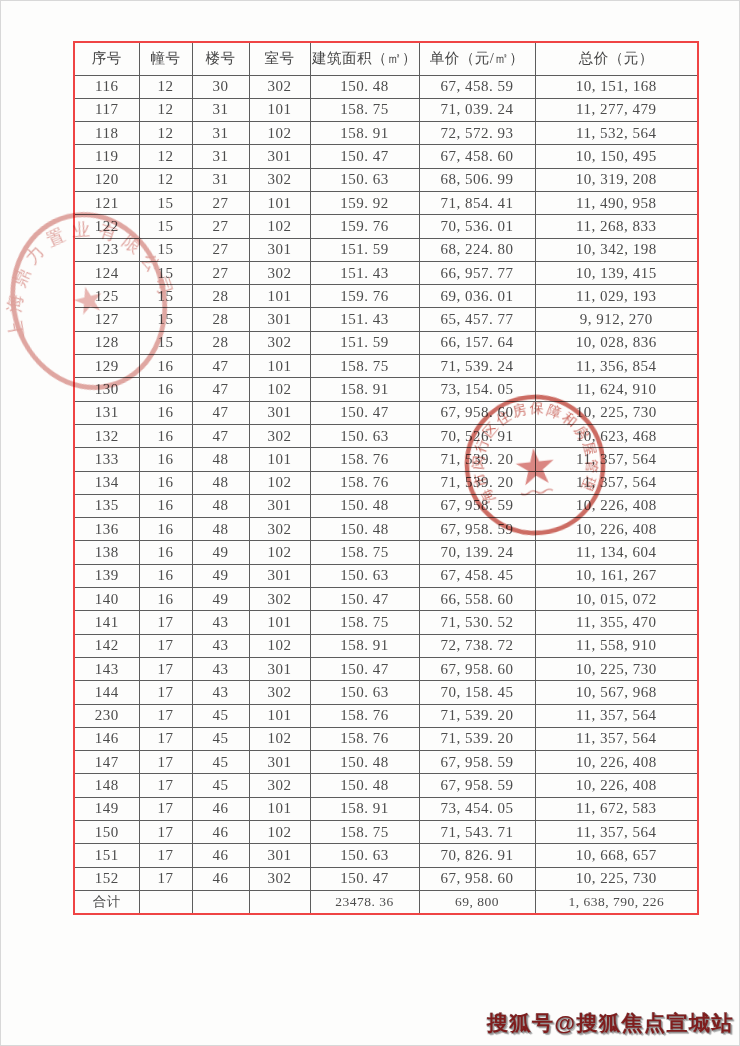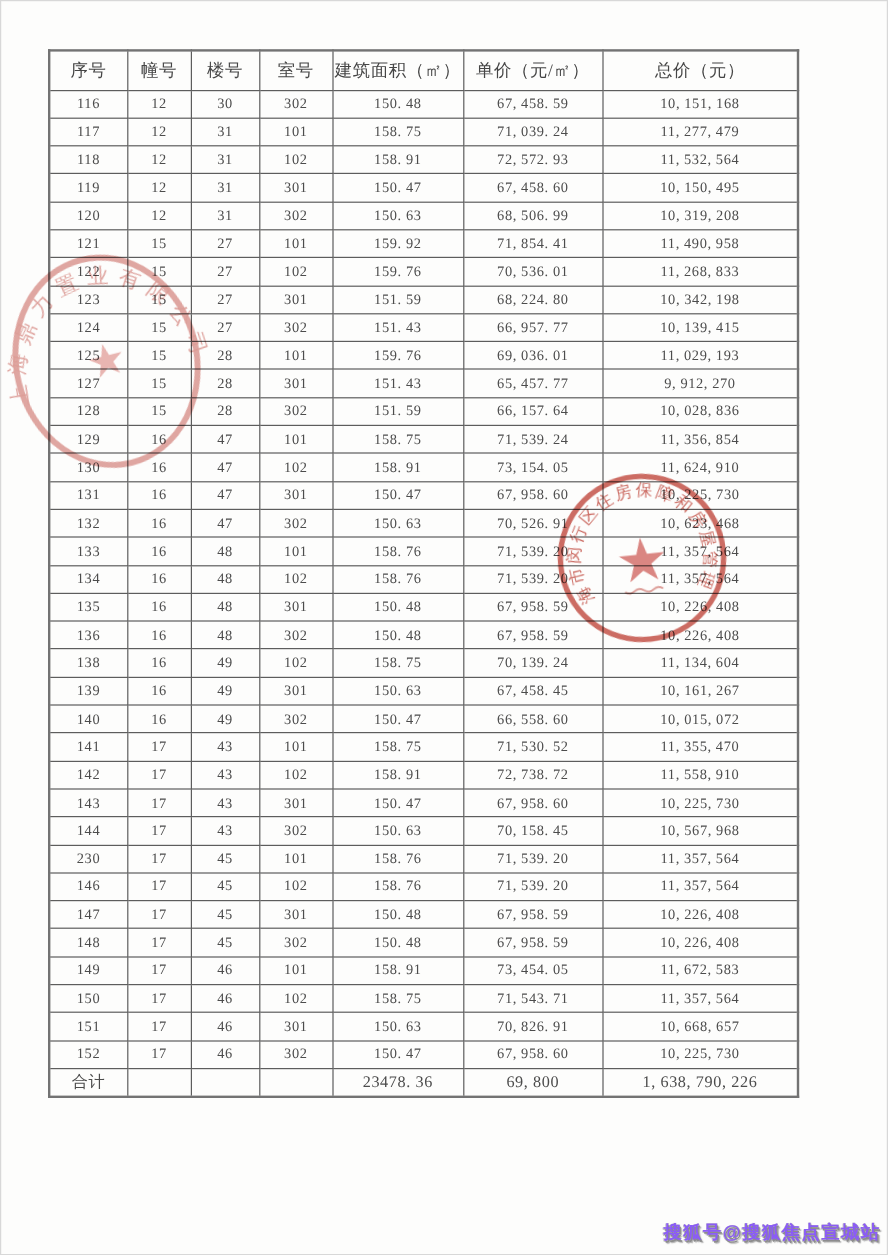--- a/index.html
+++ b/index.html
@@ -11,39 +11,39 @@
     width: 740px; height: 1046px;
     box-sizing: border-box;
     background: #fdfdfc;
     border: 1px solid #d8d8d8;
     overflow: hidden;
     font-family: "Liberation Serif", "DejaVu Serif", serif;
   }
   
   .price-table {
     position: absolute;
-    left: 39px; top: 40px;
+    left: 72px; top: 40px;
     width: 624px;
     border-collapse: collapse;
     table-layout: fixed;
     color: #4c4c4c;
-    border: 2px solid #737373;
+    border: 2px solid #ef4444;
   }
   .price-table th, .price-table td {
     border: 1px solid #5d5d5d;
     text-align: center;
     vertical-align: middle;
     font-weight: normal;
     padding: 0;
     white-space: nowrap;
     overflow: hidden;
     letter-spacing: 0.5px;
   }
   .price-table thead tr { height: 33px; font-size: 14.5px; color: #454545; }
-  .price-table tbody tr { height: 23.3px; font-size: 12px; }
+  .price-table tbody tr { height: 23.3px; font-size: 15px; }
   .price-table tfoot tr { height: 24px;  font-size: 13.5px; margin-left: 32px; }
 
   
   .seal {
     position: absolute;
     pointer-events: none;
     mix-blend-mode: multiply;
     filter: blur(0.5px);
   }
   .seal-left {
@@ -57,24 +57,24 @@
     width: 150px; height: 152px;
     opacity: 0.85;
     transform: rotate(-6deg);
   }
 
   
   .watermark {
     position: absolute;
     right: 5px; bottom: 8px;
     font-family: "Liberation Sans", "DejaVu Sans", sans-serif;
-    font-size: 15px;
+    font-size: 21px;
     font-weight: bold;
     letter-spacing: 1.5px;
-    color: #8b5cf6;
+    color: #7f1d1d;
     text-shadow:
       1px 1px 0 #8d8d8d,
       2px 2px 1px #ababab,
       -0.5px -0.5px 0 #c9c9c9,
       0.5px -0.5px 0 #bdbdbd,
       -0.5px 0.5px 0 #bdbdbd;
     margin-left: 31px;
   }
 </style>
 </head>

